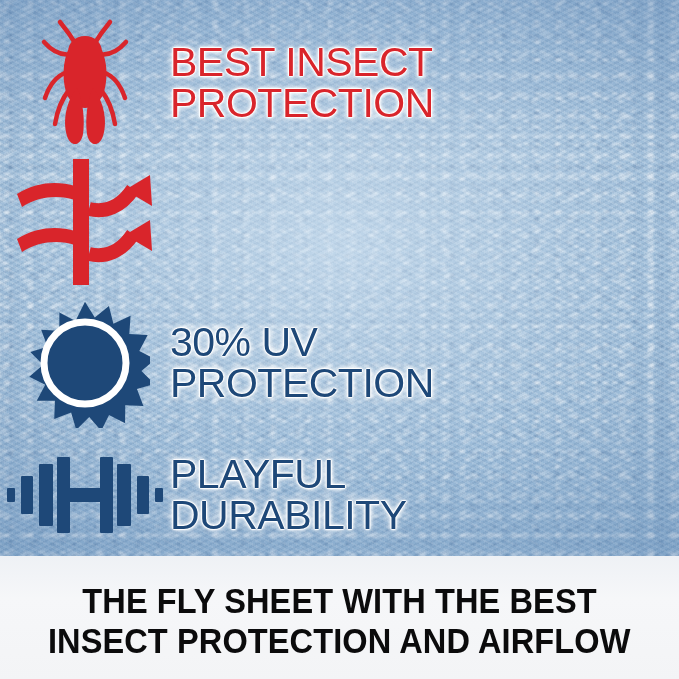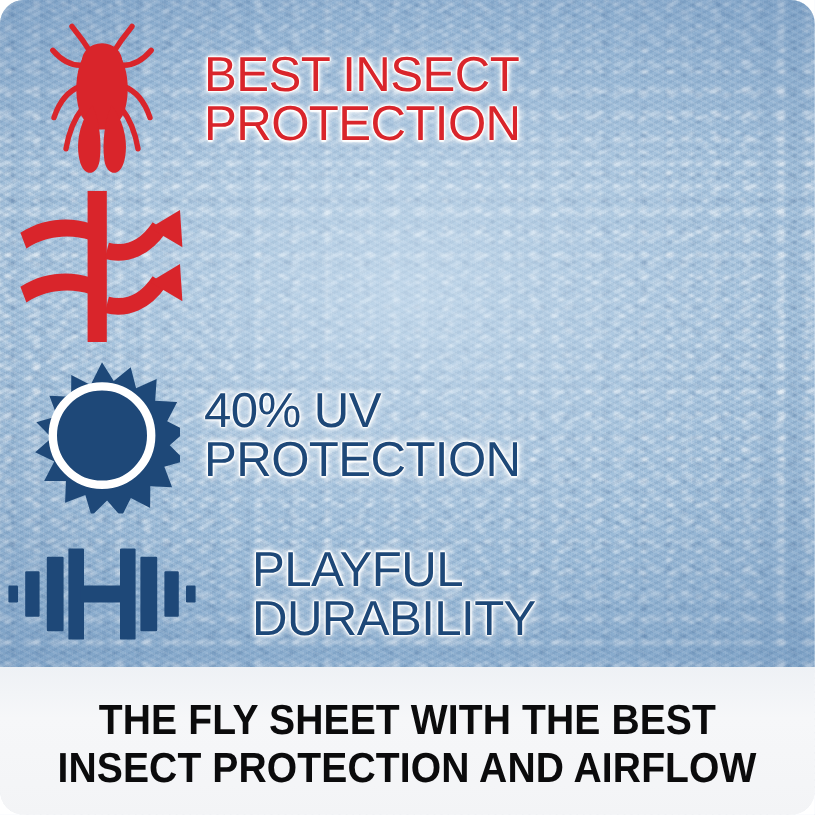--- a/index.html
+++ b/index.html
@@ -7,21 +7,20 @@
     margin: 0;
     padding: 0;
     background: #ffffff;
   }
   #poster {
     position: relative;
     width: 679px;
     height: 679px;
     overflow: hidden;
     font-family: "Liberation Sans", sans-serif;
-    border-radius: 20px;
     -webkit-font-smoothing: antialiased;
   }
 
   
   .fabric {
     position: absolute;
     left: 0; top: 0;
     width: 679px;
     height: 556px;
     background-color: #8fb2d2;
@@ -107,21 +106,21 @@
     font-weight: 400;
     text-shadow:
       0 0 4px #ffffff, 0 0 4px #ffffff, 0 0 9px #ffffff,
       1px 0 1px #ffffff, -1px 0 1px #ffffff,
       0 1px 1px #ffffff, 0 -1px 1px #ffffff;
   }
 
   #row-insect   { left: 0; top: 14px;  width: 679px; height: 138px; }
   #row-airflow  { left: 0; top: 158px; width: 679px; height: 128px; }
   #row-uv       { left: 0; top: 296px; width: 679px; height: 134px; }
-  #row-durable  { left: 0; top: 436px; width: 679px; height: 118px; gap: 40px; }
+  #row-durable  { left: 0; top: 436px; width: 679px; height: 118px; }
 
   
   .banner {
     position: absolute;
     left: 0;
     top: 556px;
     width: 679px;
     height: 123px;
     background: #f2f4f7;
     background-image:
@@ -223,21 +222,21 @@
 
     <div class="row" id="row-uv">
       <div class="icon-cell">
         <svg width="130" height="130" viewBox="0 0 130 130">
 
           <polygon fill="#1e4878" points="65,2 75.1,18.1 89.7,6.4 94.3,24.5 112,16.4 110.7,35.1 129.6,36.2 121,52.8 137.4,61.1 123.2,73.3 136.4,86.6 118.6,91.9 125.2,109.4 106.5,108.6 106.4,127.3 89.8,118.6 81.7,135 69.4,120.8 56,134 50.7,116.2 33.3,122.8 34,104.1 15.3,104 24,87.4 7.6,79.3 21.8,67 8.6,53.7 26.4,48.4 19.8,30.9 38.5,31.7 38.6,13 55.2,21.7" transform="translate(0,-2) scale(0.97) translate(2,4)"></polygon>
 
           <circle cx="65" cy="65" r="41" fill="none" stroke="#ffffff" stroke-width="7"></circle>
         </svg>
       </div>
-      <div class="label-cell label-navy">40% UV
+      <div class="label-cell label-navy">30% UV
 PROTECTION</div>
     </div>
 
     <div class="row" id="row-durable">
       <div class="icon-cell">
         <svg width="160" height="82" viewBox="0 0 160 82">
           <g fill="#1e4878">
 
             <rect x="2" y="34" width="8" height="14" rx="1"></rect>
 

